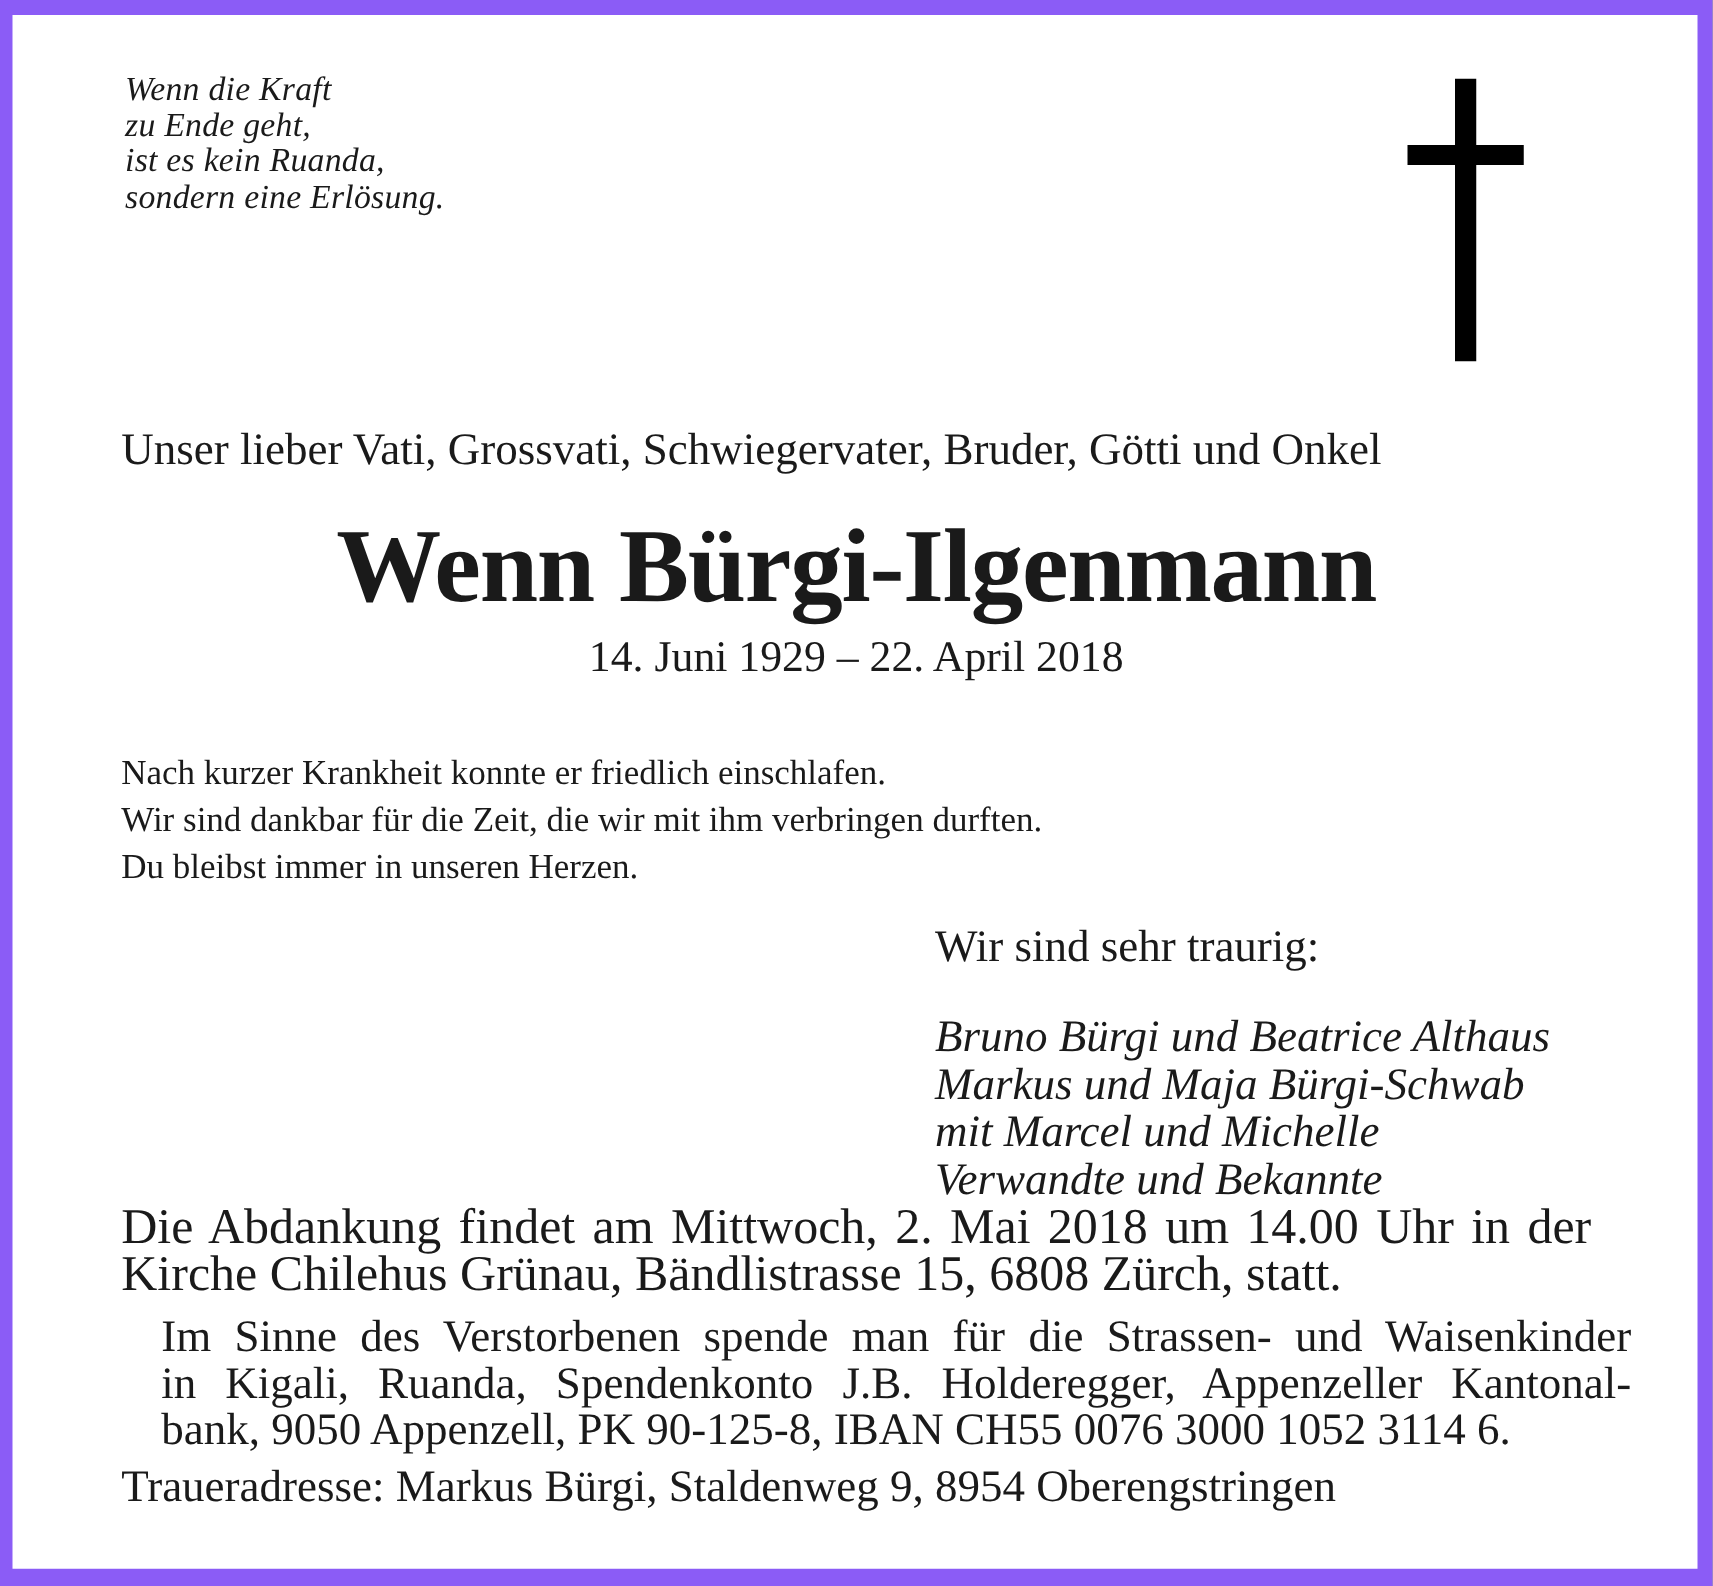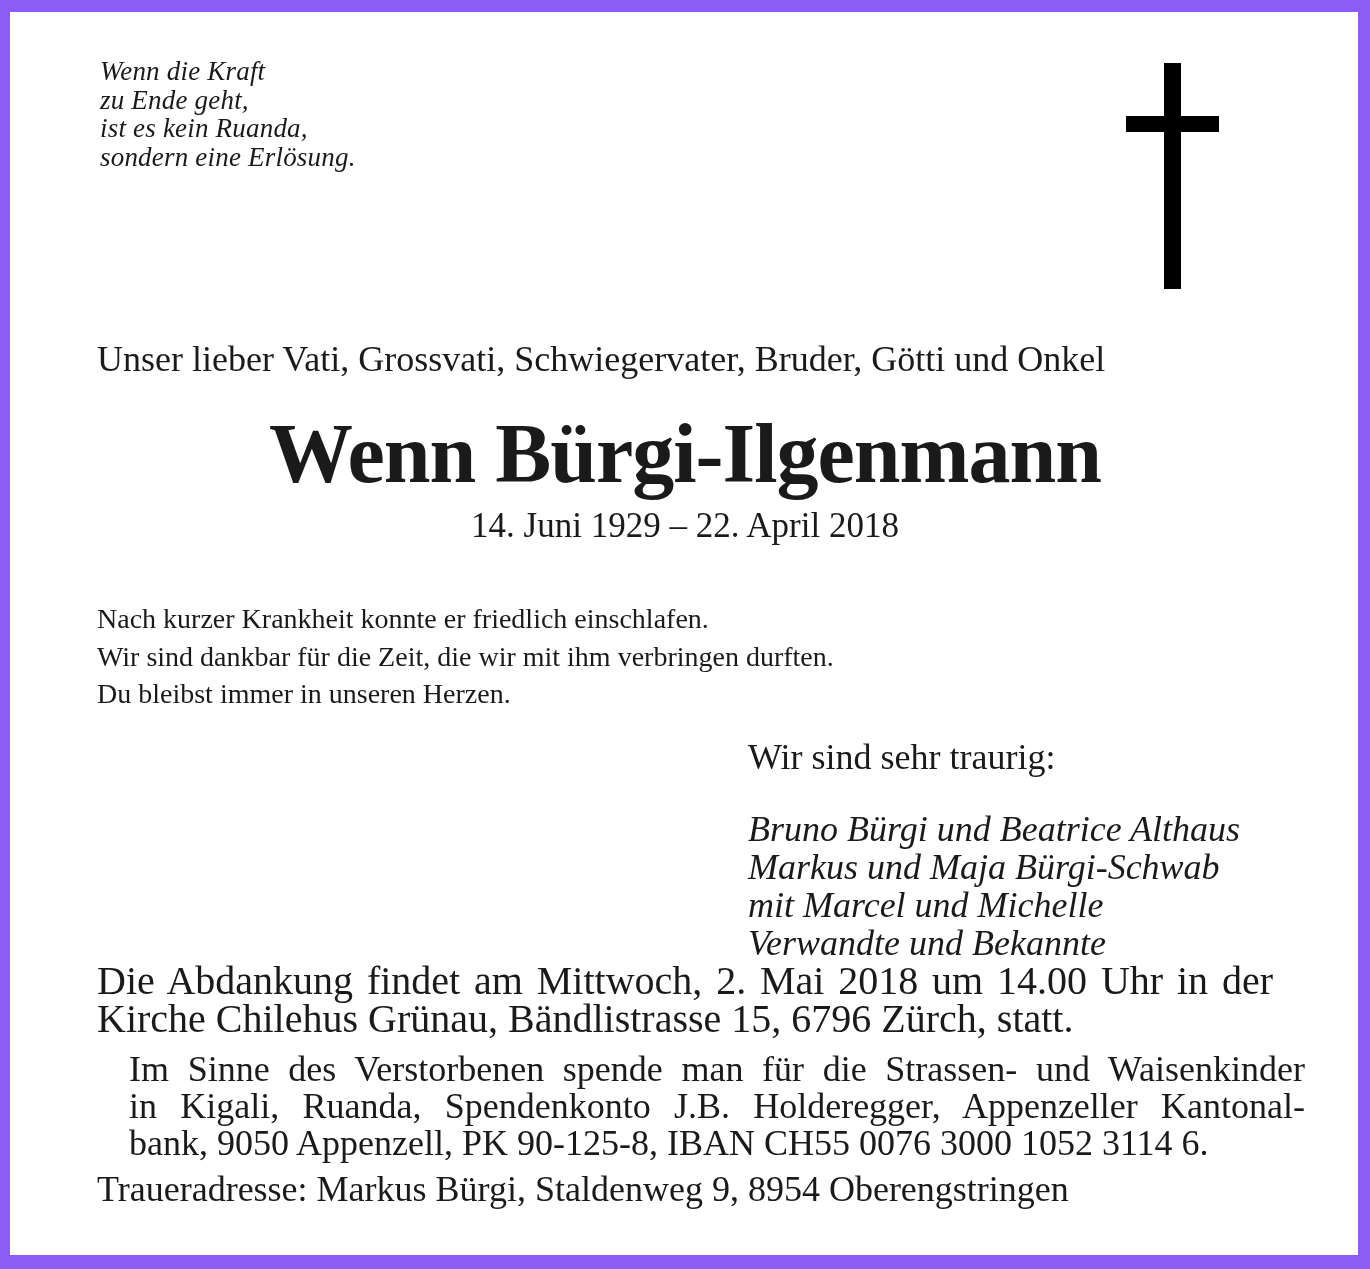--- a/index.html
+++ b/index.html
@@ -164,21 +164,21 @@
 
   <div class="abs mourning-names">
     <span class="line">Bruno Bürgi und Beatrice Althaus</span>
     <span class="line">Markus und Maja Bürgi-Schwab</span>
     <span class="line">mit Marcel und Michelle</span>
     <span class="line">Verwandte und Bekannte</span>
   </div>
 
   <div class="abs service">
     <span class="line-justify">Die Abdankung findet am Mittwoch, 2. Mai 2018 um 14.00 Uhr in der</span>
-    <span class="line">Kirche Chilehus Grünau, Bändlistrasse 15, 6796 Zürch, statt.</span>
+    <span class="line">Kirche Chilehus Grünau, Bändlistrasse 15, 6808 Zürch, statt.</span>
   </div>
 
   <div class="abs donation">
     <span class="line-justify">Im Sinne des Verstorbenen spende man für die Strassen- und Waisenkinder</span>
     <span class="line-justify">in Kigali, Ruanda, Spendenkonto J.B. Holderegger, Appenzeller Kantonal-</span>
     <span class="line">bank, 9050 Appenzell, PK 90-125-8, IBAN CH55 0076 3000 1052 3114 6.</span>
   </div>
 
   <div class="abs address">Traueradresse: Markus Bürgi, Staldenweg 9, 8954 Oberengstringen</div>
 </div>

